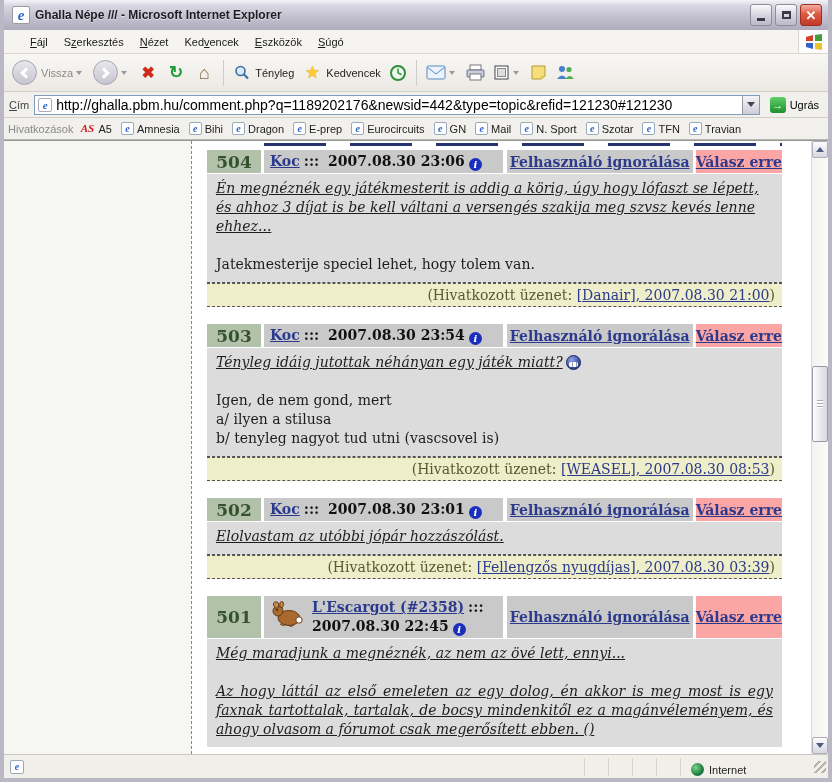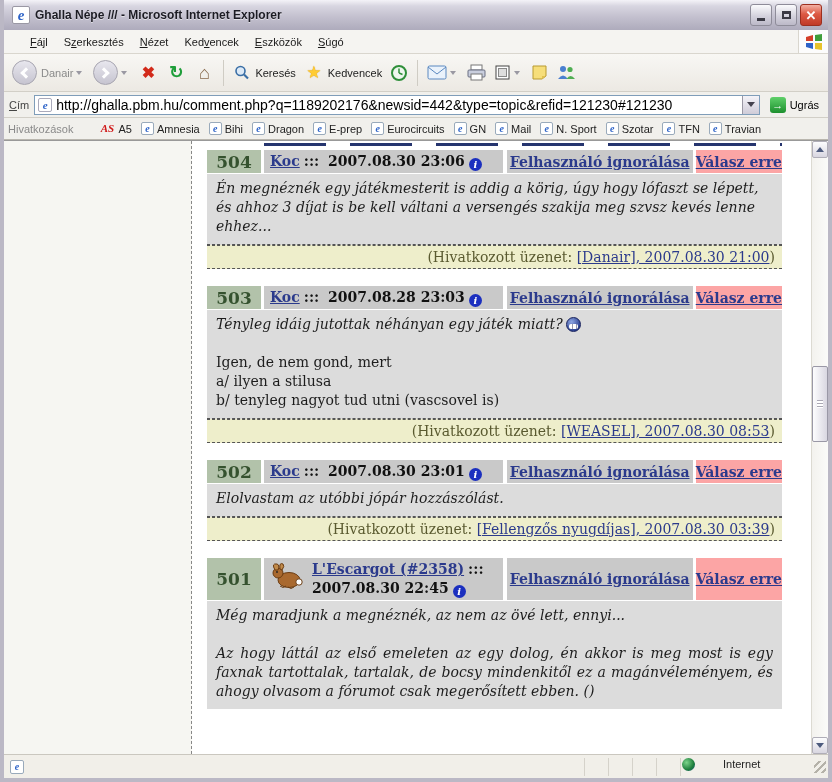--- a/index.html
+++ b/index.html
@@ -58,21 +58,21 @@
   .addr-url{white-space:nowrap;color:#000;font-size:14px;flex:1;overflow:hidden;}
   .addr-drop{width:17px;height:18px;flex:0 0 17px;background:linear-gradient(180deg,#f4f3f8,#cfccd8);border-left:1px solid #9a98a4;
     display:flex;align-items:center;justify-content:center;}
   .addr-drop .dn{width:0;height:0;border-left:4px solid transparent;border-right:4px solid transparent;border-top:5px solid #44424e;}
   .go-btn{display:flex;align-items:center;margin-left:6px;padding:1px 4px;}
   .go-ico{width:16px;height:16px;border-radius:3px;background:linear-gradient(180deg,#5fd06a,#1d8f2e);color:#fff;
     font:bold 11px/16px "Liberation Sans",sans-serif;text-align:center;margin-right:4px;}
   
   .linksbar{height:22px;flex:0 0 22px;background:#f1f0ec;border-bottom:1px solid #b9b6ae;
     display:flex;align-items:center;padding:0 4px;font-size:11px;color:#222;overflow:hidden;}
-  .links-label{color:#8a8a8a;margin-right:26px;}
+  .links-label{color:#8a8a8a;margin-right:6px;}
   .link-item{display:flex;align-items:center;margin-right:9px;white-space:nowrap;}
   .link-ico{width:13px;height:13px;background:#fff;border:1px solid #9ab;border-radius:2px;
     color:#2d63c8;font:bold italic 10px/11px "Liberation Serif",serif;text-align:center;margin-right:3px;}
   .link-ico.a5{border:none;background:transparent;color:#d01818;font:bold italic 11px/13px "Liberation Serif",serif;width:16px;}
   
   .content{flex:1;display:flex;background:#fff;border-top:1px solid #999;overflow:hidden;position:relative;}
   .leftpane{flex:0 0 188px;background:#f6f6f2;border-right:1px dashed #888;}
   .main{flex:1;padding:2px 12px 0 15px;overflow:hidden;font-family:"DejaVu Serif","Liberation Serif",serif;}
   .clipped-row{height:3px;width:518px;margin:0 0 4px 57px;
     background:repeating-linear-gradient(90deg,#26356f 0 62px,transparent 62px 86px);}
@@ -87,21 +87,21 @@
   .author-link{color:#2b3a8c;text-decoration:underline;cursor:pointer;margin-right:4px;}
   .sep-colons{margin-right:4px;}
   .author-flow{line-height:19px;}
   .info-icon{display:inline-block;width:13px;height:13px;border-radius:50%;background:#1b2fbf;color:#fff;
     font:bold italic 10px/13px "DejaVu Serif",serif;text-align:center;vertical-align:-2px;margin-left:4px;cursor:pointer;}
   .rabbit{float:left;margin:2px 8px 0 0;}
   .post-body{background:#dcdcdc;padding:5px 9px 8px;margin-top:1px;font-size:14px;line-height:19px;color:#1d1d1d;
     border-bottom:1px dashed #555;}
   .post-body p{margin:0 0 19px;}
   .post-body p:last-child{margin-bottom:0;}
-  .para-italic{font-style:italic;}
+  .para-italic{font-style:italic;text-decoration:underline;}
   .para-justify{text-align:justify;}
   .pre-line{white-space:pre-line;}
   .smiley{display:inline-block;width:15px;height:15px;border-radius:50%;
     background:radial-gradient(circle at 35% 30%,#8ea6e2,#2a3f8f 75%);border:1px solid #16205c;
     position:relative;vertical-align:-3px;margin-left:3px;}
   .smiley::after{content:"";position:absolute;left:2px;right:2px;bottom:2px;height:5px;background:#fff;border-radius:2px;
     background-image:linear-gradient(90deg,transparent 0 3px,#99a 3px 4px,transparent 4px 7px,#99a 7px 8px,transparent 8px);}
   .post-quote{background:#eeeecb;border-top:1px dashed #555;border-bottom:1px dashed #555;
     text-align:right;padding:3px 7px;font-size:14px;color:#5a5a30;}
   .quote-link{color:#2b3a8c;text-decoration:underline;cursor:pointer;}
@@ -118,21 +118,21 @@
     background:linear-gradient(90deg,#fdfdfe,#d9d7e1);}
   .sb-thumb::after{content:"";position:absolute;left:4px;right:4px;top:33px;height:8px;
     background:repeating-linear-gradient(180deg,#aaa8b4 0 1px,#fff 1px 3px);}
   
   .statusbar{height:24px;flex:0 0 24px;background:#f1efe9;border-top:1px solid #cac7bf;
     display:flex;align-items:center;font-size:11px;color:#222;padding:0 2px;}
   .st-main{flex:1;display:flex;align-items:center;padding-left:4px;}
   .st-ico{width:14px;height:14px;background:#fff;border:1px solid #9ab;border-radius:2px;
     color:#2d63c8;font:bold italic 10px/12px "Liberation Serif",serif;text-align:center;}
   .st-seg{width:24px;height:18px;border-left:1px solid #d5d2ca;}
-  .st-zone{width:130px;height:18px;border-left:1px solid #d5d2ca;display:flex;align-items:flex-start;padding-left:1px;gap:23px;}
+  .st-zone{width:130px;height:18px;border-left:1px solid #d5d2ca;display:flex;align-items:flex-end;padding-left:10px;}
   .globe{width:13px;height:13px;border-radius:50%;background:radial-gradient(circle at 35% 35%,#7cd48a,#1e7e3c 60%,#134f86);margin-right:5px;}
   .grip{width:12px;height:12px;margin-left:4px;
     background:repeating-linear-gradient(135deg,transparent 0 3px,#b5b2a9 3px 5px);}
   a{cursor:pointer;}
 </style>
 </head>
 <body>
 
 <div class="window">
 
@@ -159,21 +159,21 @@
         <path d="M10 10 L17 10 L17 17 L10 16 Z" fill="#e8c32a"></path>
       </svg>
     </span>
   </div>
 
   <div class="toolbar">
     <div class="tbtn">
       <div class="navcircle">
           <div class="chev"></div>
         </div>
-      <span class="tb-label">Danair</span>
+      <span class="tb-label">Vissza</span>
       <div class="caret"></div>
     </div>
     <div class="tbtn">
       <div class="navcircle">
           <div class="chev right"></div>
         </div>
       <div class="caret"></div>
     </div>
     <div class="tbtn">
         <span class="glyph16 stop-glyph">✖</span>
@@ -183,21 +183,21 @@
       </div>
     <div class="tbtn">
         <span class="glyph16 home-glyph">⌂</span>
       </div>
     <div class="tb-sep"></div>
     <div class="tbtn">
       <svg width="18" height="18" viewBox="0 0 18 18">
         <circle cx="7.5" cy="7" r="4.5" fill="#dce9f6" stroke="#3a6ea5" stroke-width="1.6"></circle>
         <line x1="11" y1="10.5" x2="15" y2="14.5" stroke="#3a6ea5" stroke-width="2.2"></line>
       </svg>
-      <span class="tb-label dark">Keresés</span>
+      <span class="tb-label dark">Tényleg</span>
     </div>
     <div class="tbtn">
       <span class="glyph16 star-glyph">★</span>
       <span class="tb-label dark">Kedvencek</span>
     </div>
     <div class="tbtn">
       <svg width="18" height="18" viewBox="0 0 18 18">
         <circle cx="9" cy="9" r="7" fill="#eef7ee" stroke="#2f8f3a" stroke-width="2"></circle>
         <line x1="9" y1="9" x2="9" y2="4.5" stroke="#2f8f3a" stroke-width="1.5"></line>
         <line x1="9" y1="9" x2="12.5" y2="10.5" stroke="#2f8f3a" stroke-width="1.5"></line>
@@ -324,28 +324,29 @@
               </div>
               <div class="cell ignore">
                 <a class="hdr-link">Felhasználó ignorálása</a>
               </div>
               <div class="cell reply">
                 <a class="hdr-link">Válasz erre</a>
               </div>
             </div>
             <div class="post-body">
               <p class="para-italic">Én megnéznék egy játékmesterit is addig a körig, úgy hogy lófaszt se lépett, és ahhoz 3 díjat is be kell váltani a versengés szakija meg szvsz kevés lenne ehhez...</p>
+              <p>Jatekmesterije speciel lehet, hogy tolem van.</p>
             </div>
             <div class="post-quote">(Hivatkozott üzenet: <a class="quote-link">[Danair], 2007.08.30 21:00</a>)</div>
           </div>
           <div class="post">
             <div class="post-header">
               <div class="cell num">503</div>
               <div class="cell author">
-                <div class="author-flow"><a class="author-link">Koc</a><span class="sep-colons">:::</span><span> 2007.08.28 23:03</span><span class="info-icon">i</span></div>
+                <div class="author-flow"><a class="author-link">Koc</a><span class="sep-colons">:::</span><span> 2007.08.30 23:54</span><span class="info-icon">i</span></div>
               </div>
               <div class="cell ignore">
                 <a class="hdr-link">Felhasználó ignorálása</a>
               </div>
               <div class="cell reply">
                 <a class="hdr-link">Válasz erre</a>
               </div>
             </div>
             <div class="post-body">
               <p class="para-italic">Tényleg idáig jutottak néhányan egy játék miatt?<span class="smiley"></span></p>

